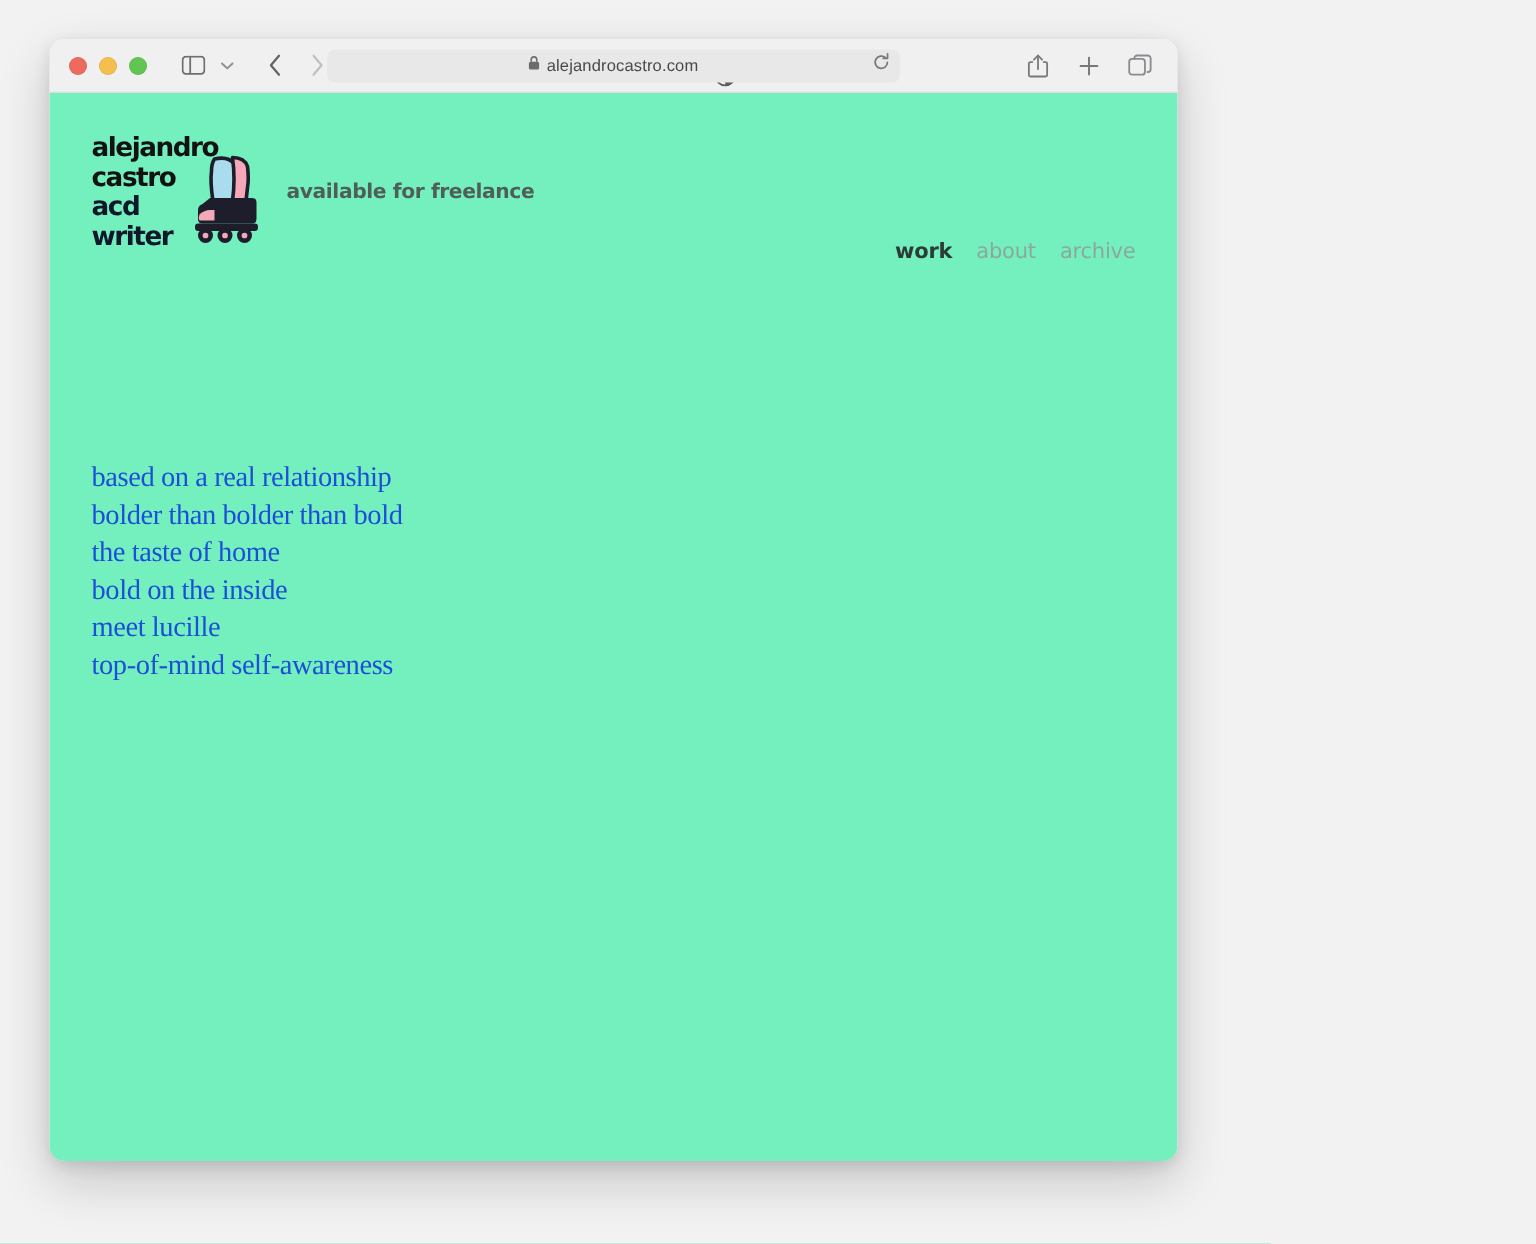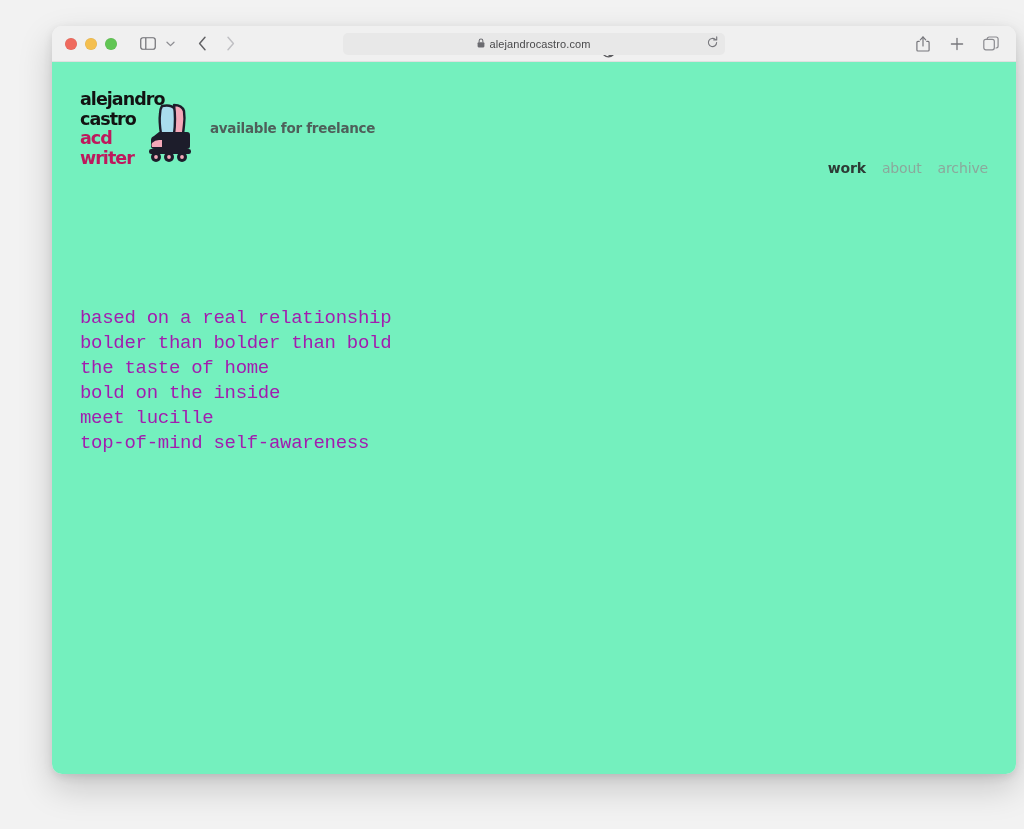--- a/index.html
+++ b/index.html
@@ -13,23 +13,23 @@
 
   body {
     background: #f2f2f2;
     font-family: "Liberation Sans", sans-serif;
     -webkit-font-smoothing: antialiased;
   }
 
   
   .browser-window {
     position: absolute;
-    left: 52px;
+    left: 33px;
     top: 26px;
-    width: 964px;
+    width: 752px;
     height: 748px;
     border-radius: 10px;
     background: #f6f6f6;
     box-shadow: 0 14px 34px rgba(0,0,0,0.18),
                 0 3px 10px rgba(0,0,0,0.10);
     overflow: hidden;
   }
 
   
   .toolbar {
@@ -156,21 +156,21 @@
     top: 0;
     font-family: "DejaVu Sans", sans-serif;
     font-weight: 700;
     font-size: 17.5px;
     line-height: 19.5px;
     letter-spacing: -0.055em;
     white-space: nowrap;
   }
   .logo-line { display: block; }
   .logo-dark { color: #121212; }
-  .logo-pink { color: #be185d; }
+  .logo-pink { color: #0f172a; }
 
   .skate {
     position: absolute;
     left: 58px;
     top: 12px;
     width: 64px;
     height: 62px;
   }
 
   .tagline {
@@ -206,25 +206,25 @@
   .nav-link.inactive { color: #8ba89c; font-weight: 400; }
 
   
   .work-list {
     position: absolute;
     left: 28px;
     top: 244px;
     list-style: none;
   }
   .work-item {
-    font-family: Liberation Mono, monospace;
+    font-family: Liberation Serif, serif;
     font-size: 19px;
     line-height: 25px;
     letter-spacing: -0.015em;
-    color: #a21caf;
+    color: #1d4ed8;
     white-space: nowrap;
     cursor: pointer;
   }
 </style>
 </head>
 <body>
 
 <div class="browser-window">
 
   <div class="toolbar">

